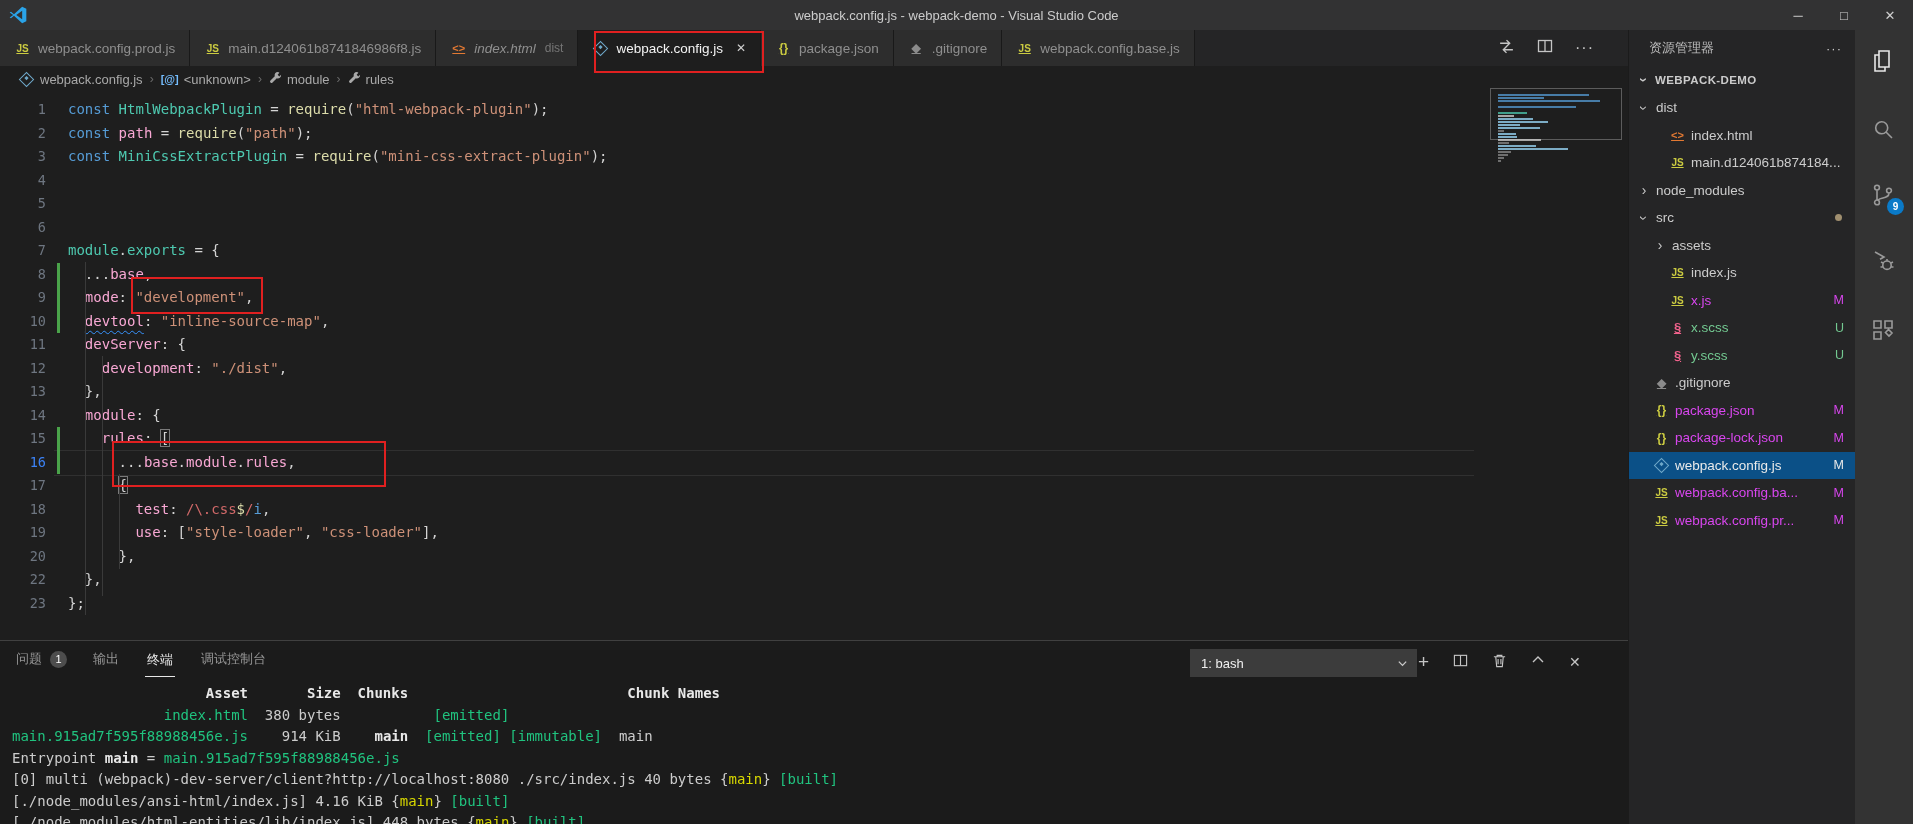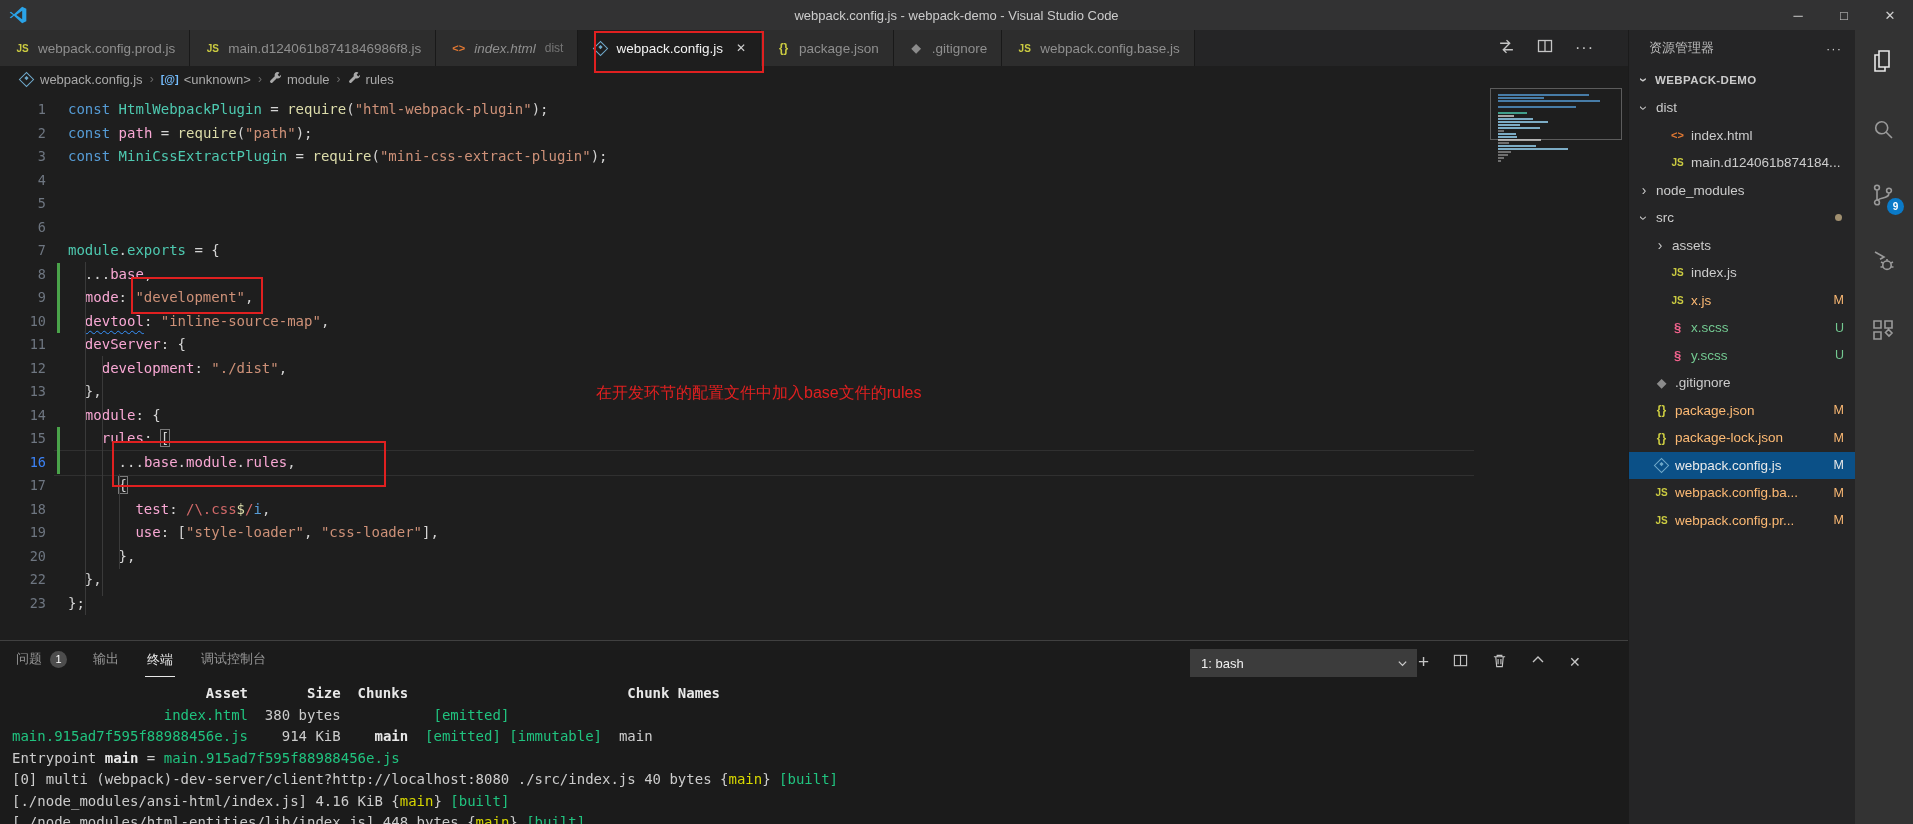--- a/index.html
+++ b/index.html
@@ -19,21 +19,21 @@
   .tab{position:relative;display:flex;align-items:center;gap:7px;padding:0 14px;height:36px;background:#2d2d2d;
        border-right:1px solid #191919;font-size:13.5px;color:#8f8f8f;white-space:nowrap;}
   .tab.active{background:#1e1e1e;color:#f3f3f3;}
   .tab .suffix{color:#767676;font-size:12px;margin-left:2px;}
   .tab .close{margin-left:6px;font-size:12px;color:#d0d0d0;}
   .tab.active::after{content:"";position:absolute;left:16px;right:-4px;top:1px;bottom:-7px;border:2px solid #e02020;z-index:30;pointer-events:none;}
   .tab.italic .lbl{font-style:italic;}
   #editor-actions{position:absolute;left:1498px;top:30px;height:36px;display:flex;align-items:center;gap:22px;color:#c5c5c5;}
 
   
-  .fi{display:inline-flex;align-items:center;justify-content:center;width:17px;height:15px;font-weight:bold;flex:0 0 auto;}
+  .fi{display:inline-flex;align-items:center;justify-content:center;width:17px;height:15px;font-weight:bold;flex:0 0 auto;text-decoration:underline;}
   .fi-js{color:#cbcb41;font-size:10px;letter-spacing:0;}
   .fi-html{color:#e37933;font-size:11px;}
   .fi-json{color:#cbcb41;font-size:12px;}
   .fi-git{color:#8b8b8b;font-size:12px;}
   .fi-scss{color:#f0628c;font-size:13px;}
   .wpcube{width:9px;height:9px;border:1.5px solid #6fa8c9;transform:rotate(45deg);display:inline-block;position:relative;}
   .wpcube::after{content:"";position:absolute;left:2px;top:2px;width:3px;height:3px;background:#6fa8c9;}
 
   
   #breadcrumb{position:absolute;left:0;top:66px;width:1628px;height:26px;display:flex;align-items:center;
@@ -81,21 +81,21 @@
   .tg{color:#20c37f;} .tb{color:#e8e8e8;font-weight:bold;} .ty{color:#d7d700;} .thdr{color:#e8e8e8;font-weight:bold;}
 
   
   #sidebar{position:absolute;left:1628px;top:30px;width:227px;height:794px;background:#252526;border-left:1px solid #1b1b1b;}
   #sb-title{height:36px;display:flex;align-items:center;padding:0 14px 0 20px;font-size:13px;color:#bbbbbb;justify-content:space-between;}
   #sb-root{height:28px;display:flex;align-items:center;gap:4px;padding-left:8px;font-size:11.5px;font-weight:bold;color:#cccccc;letter-spacing:.4px;}
   .sb-item{height:27.5px;display:flex;align-items:center;font-size:13.5px;color:#cccccc;position:relative;}
   .sb-item.selected{background:#0b5087;color:#ffffff;}
   .sb-item .lbl{margin-left:5px;white-space:nowrap;overflow:hidden;}
   .sb-item .badge{margin-left:auto;margin-right:12px;font-size:12.5px;}
-  .mod-m{color:#fdba74;} .mod-u{color:#73c991;}
+  .mod-m{color:#d946ef;} .mod-u{color:#73c991;}
   .sb-item.selected .lbl,.sb-item.selected .badge{color:#eaeaea;}
   .chev{display:inline-block;width:14px;color:#cccccc;font-size:14px;text-align:center;flex:0 0 auto;}
   .chev.open{transform:rotate(90deg);}
   .dot{width:7px;height:7px;border-radius:50%;background:#a08f6f;margin-left:auto;margin-right:14px;}
 
   
   #activity{position:absolute;left:1855px;top:30px;width:58px;height:794px;background:#333333;}
   .ai{position:absolute;left:15px;width:28px;height:28px;color:#9a9a9a;}
   .ai svg{stroke:#9a9a9a;fill:none;stroke-width:1.6;}
   .ai.bright svg{stroke:#e7e7e7;}
@@ -308,21 +308,20 @@
       <div class="mmbar" style="top: 57px; left: 6px; width: 38.4px; background: rgb(156, 220, 254);"></div>
       <div class="mmbar" style="top: 60px; left: 6px; width: 70.4px; background: rgb(156, 220, 254);"></div>
       <div class="mmbar" style="top: 63px; left: 6px; width: 12.8px; background: rgb(138, 138, 138);"></div>
       <div class="mmbar" style="top: 66px; left: 6px; width: 9.6px; background: rgb(138, 138, 138);"></div>
       <div class="mmbar" style="top: 69px; left: 6px; width: 6.4px; background: rgb(138, 138, 138);"></div>
       <div class="mmbar" style="top: 72px; left: 6px; width: 3.2px; background: rgb(138, 138, 138);"></div>
     </div>
 
   <div id="box-dev" class="redbox"></div>
   <div id="box-rules" class="redbox"></div>
-  <div id="annotation-note">在开发环节的配置文件中加入base文件的rules</div>
 
   <div id="panel">
     <div id="panel-tabs">
         <div class="ptab">
           <span>问题</span>
           <span class="pbadge">1</span>
         </div>
         <div class="ptab">
           <span>输出</span>
         </div>

